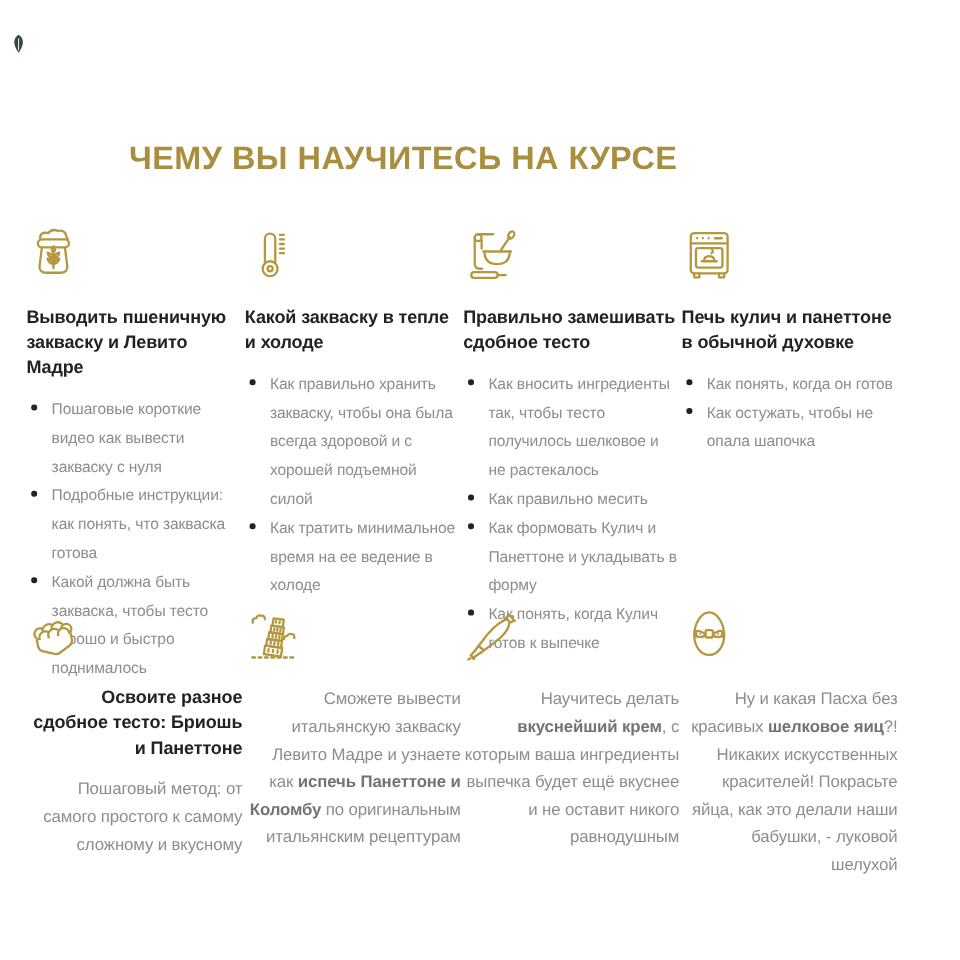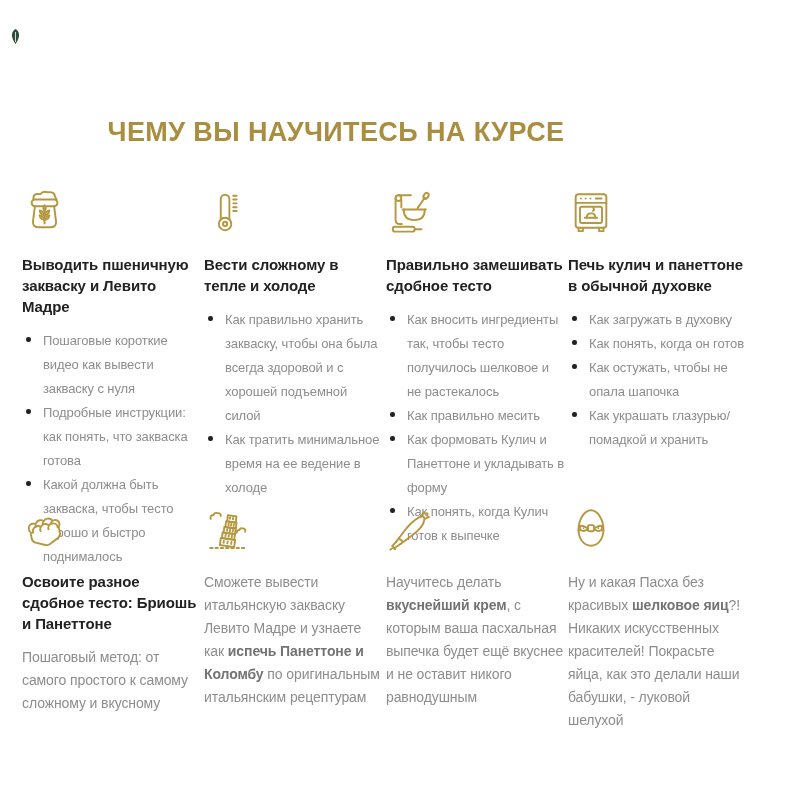--- a/index.html
+++ b/index.html
@@ -3,21 +3,21 @@
 <meta charset="utf-8">
 <style>
   html,body{margin:0;padding:0;background:#fff;}
   body{width:800px;height:800px;position:relative;overflow:hidden;
        font-family:"Liberation Sans",sans-serif;-webkit-font-smoothing:antialiased;}
   .corner-leaf{position:absolute;left:8px;top:28px;width:15px;height:17px;}
   .section-title{position:absolute;top:117px;left:0;width:672px;text-align:center;
        font-size:27px;font-weight:bold;color:#a98e3f;letter-spacing:.4px;margin:0;}
   .row{position:absolute;left:22px;display:grid;grid-template-columns:repeat(4,180px);column-gap:2px;}
   .row1{top:188px;}
-  .row2{top:505px;}
+  .row2{top:505px;text-align:right;}
   .card{width:180px;}
   .icon{height:46px;margin-bottom:20px;display:flex;align-items:flex-end;}
   .icon svg{display:block;}
   .card-heading{font-size:15px;line-height:21px;font-weight:bold;color:#222222;
        margin:0 0 12px 0;letter-spacing:-.1px;}
   .card-bullets{list-style:none;margin:0;padding:0;font-size:13px;line-height:24px;
        color:#8d8d8d;letter-spacing:-.1px;}
   .card-bullets li{position:relative;padding-left:21px;margin:0;}
   .card-bullets li::before{content:"";position:absolute;left:4px;top:8px;width:4.5px;height:4.5px;
        border-radius:50%;background:#222;}
@@ -64,21 +64,21 @@
           <path d="M17.5 33 V11.5 a4.5 4.5 0 0 1 9 0 V33"></path>
           <circle cx="22" cy="37.5" r="6.5"></circle>
           <circle cx="22" cy="37.5" r="2.2"></circle>
           <line x1="30.5" y1="8" x2="34" y2="8"></line>
           <line x1="30.5" y1="12" x2="34" y2="12"></line>
           <line x1="30.5" y1="16" x2="34" y2="16"></line>
           <line x1="30.5" y1="20" x2="34" y2="20"></line>
           <line x1="30.5" y1="24" x2="34" y2="24"></line>
         </svg>
       </div>
-    <h3 class="card-heading">Вести сложному в тепле и холоде</h3>
+    <h3 class="card-heading">Какой закваску в тепле и холоде</h3>
     <ul class="card-bullets">
         <li>Как правильно хранить закваску, чтобы она была всегда здоровой и с хорошей подъемной силой</li>
         <li>Как тратить минимальное время на ее ведение в холоде</li>
       </ul>
 
   </div>
 
   <div class="card">
     <div class="icon">
         <svg width="46" height="46" viewBox="0 0 48 48" fill="none" stroke="#b5973f" stroke-width="2" stroke-linecap="round" stroke-linejoin="round">
@@ -116,24 +116,22 @@
           <rect x="12.5" y="19.5" width="23" height="17" rx="2"></rect>
           <path d="M19.5 31 Q19.5 26.5 24 26.5 Q28.5 26.5 28.5 31"></path>
           <line x1="17.5" y1="31" x2="30.5" y2="31"></line>
           <path d="M26 24 q2 -1.5 .5 -3"></path>
           <path d="M11 41.5 v3.5 h4.5 v-3.5"></path>
           <path d="M32.5 41.5 v3.5 h4.5 v-3.5"></path>
         </svg>
       </div>
     <h3 class="card-heading">Печь кулич и панеттоне в обычной духовке</h3>
     <ul class="card-bullets">
-        <li>Как загружать в духовку</li>
         <li>Как понять, когда он готов</li>
         <li>Как остужать, чтобы не опала шапочка</li>
-        <li>Как украшать глазурью/помадкой и хранить</li>
       </ul>
 
   </div>
 </div>
 <div class="row row2">
   <div class="card">
     <div class="icon">
         <svg width="46" height="46" viewBox="0 0 48 48" fill="none" stroke="#b5973f" stroke-width="2" stroke-linecap="round" stroke-linejoin="round">
           <g transform="rotate(-12 24 28)">
             <circle cx="13" cy="22" r="5" fill="#fff"></circle>
@@ -182,21 +180,21 @@
           <path d="M10.5 38.5 L17 30 Q26 17.5 34.5 13 Q40.5 10 40 15.5 Q39 23 27.5 31.5 L15.5 40.5"></path>
           <path d="M10.5 38.5 L6.5 43 L9 44.8 L15.5 40.5"></path>
           <line x1="13.2" y1="34.8" x2="17.2" y2="37.8"></line>
           <path d="M36.5 11.5 L39.5 7.5"></path>
           <path d="M40.5 14.5 L45 12.5"></path>
           <path d="M40.8 9 q3.2 -1.5 2.4 2.4"></path>
           <path d="M4.5 46.5 q2.5 -2 5 -.5" stroke-dasharray="2 2.2"></path>
         </svg>
       </div>
 
-    <p class="card-paragraph"><span>Научитесь делать </span><span class="b">вкуснейший крем</span><span>, с которым ваша пасхальная выпечка будет ещё вкуснее и не оставит никого равнодушным</span></p>
+    <p class="card-paragraph"><span>Научитесь делать </span><span class="b">вкуснейший крем</span><span>, с которым ваша ингредиенты выпечка будет ещё вкуснее и не оставит никого равнодушным</span></p>
   </div>
 
   <div class="card">
     <div class="icon">
         <svg width="46" height="46" viewBox="0 0 48 48" fill="none" stroke="#b5973f" stroke-width="2" stroke-linecap="round" stroke-linejoin="round">
           <path d="M24 5.5 C16.5 5.5 11 16 11 25.5 C11 35 16.5 42.5 24 42.5 C31.5 42.5 37 35 37 25.5 C37 16 31.5 5.5 24 5.5 Z"></path>
           <path d="M20.8 24.5 Q12 19 12.5 24 Q13 29 20.8 25.8"></path>
           <path d="M27.2 24.5 Q36 19 35.5 24 Q35 29 27.2 25.8"></path>
           <rect x="20.8" y="21" width="6.4" height="6.4" rx="1.5"></rect>
           <circle cx="16.2" cy="24.2" r=".9" fill="#b5973f" stroke="none"></circle>

